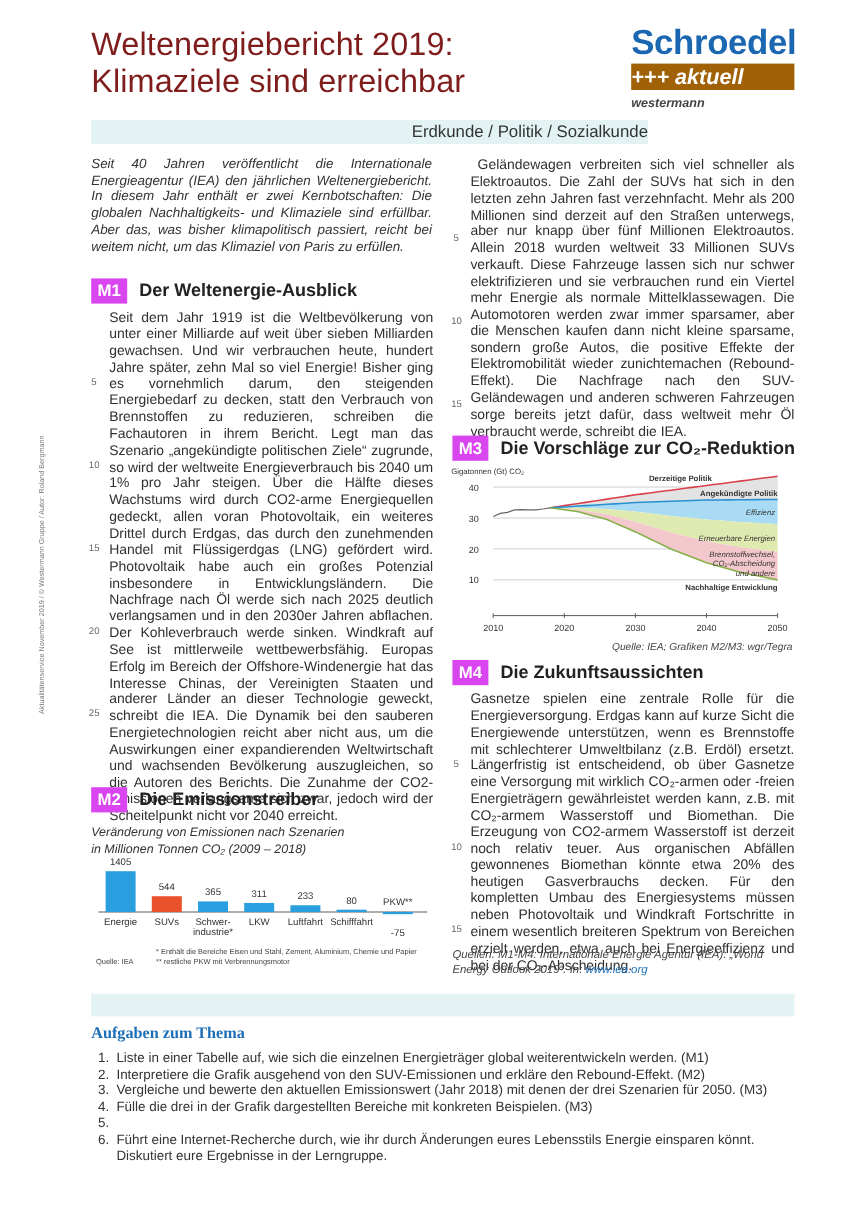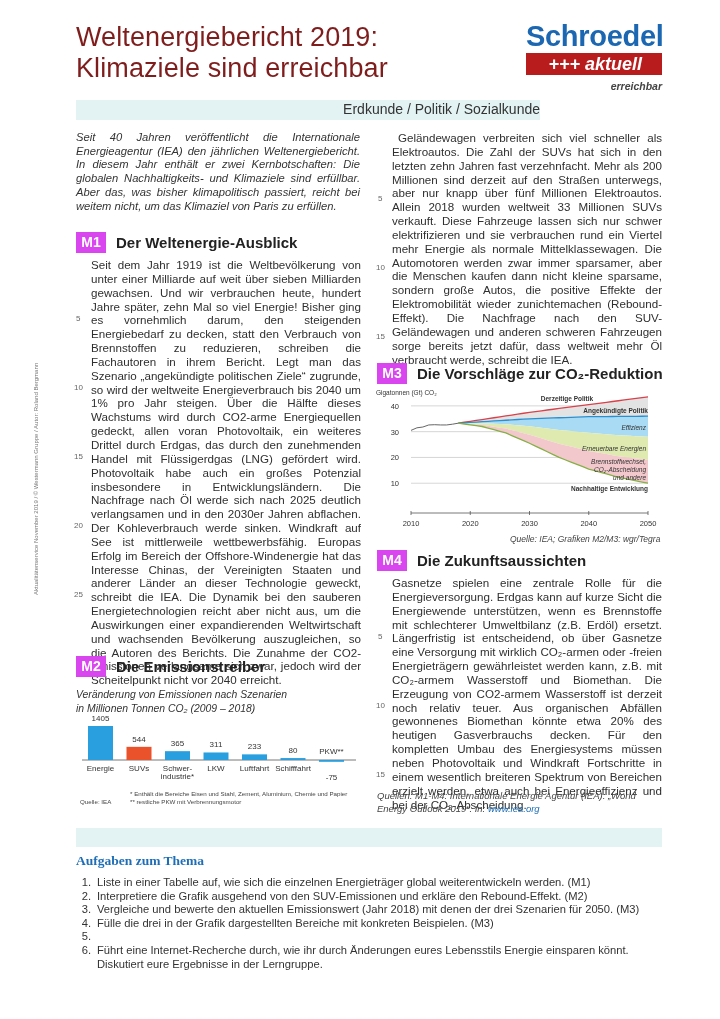--- a/index.html
+++ b/index.html
@@ -1,22 +1,22 @@
 <!DOCTYPE html>
 <html><head>
 <meta charset="utf-8">
 <style>
   * { box-sizing: border-box; margin: 0; padding: 0; }
   html, body { width: 720px; height: 1019px; background: #ffffff; overflow: hidden; }
   body { position: relative; font-family: "DejaVu Sans", sans-serif; color: #2a2a2a; }
 
   .title { position: absolute; left: 76px; top: 22px; color: #7f1d1d; font-family: "Liberation Sans", sans-serif; font-size: 27px; line-height: 31px; font-weight: normal; letter-spacing: 0.1px; }
-  .logo { position: absolute; left: 526px; top: 21px; width: 136px; text-align: right; }
+  .logo { position: absolute; left: 526px; top: 21px; width: 136px; text-align: left; }
   .logo-name { color: #1b67b1; font-family: "Liberation Sans", sans-serif; font-size: 29px; font-weight: bold; line-height: 30px; letter-spacing: -0.3px; }
-  .logo-bar { background: #b91c1c; color: #fff; font-family: "Liberation Sans", sans-serif; font-style: italic; font-weight: bold; font-size: 18px; line-height: 22px; padding-right: 20px; margin-top: 2px; }
+  .logo-bar { background: #a16207; color: #fff; font-family: "Liberation Sans", sans-serif; font-style: italic; font-weight: bold; font-size: 18px; line-height: 22px; padding-right: 20px; margin-top: 2px; }
   .logo-pub { color: #444; font-style: italic; font-family: "Liberation Sans", sans-serif; font-size: 10.5px; margin-top: 5px; font-weight: bold; }
 
   .subject-bar { position: absolute; left: 76px; top: 100px; width: 464px; height: 20px; background: #e3f3f3; }
   .subject { position: absolute; right: 0; top: 1px; font-family: "Liberation Sans", sans-serif; font-size: 14px; color: #333; }
 
   .intro { position: absolute; left: 76px; top: 131px; width: 284px; font-family: "Liberation Sans", sans-serif; font-style: italic; font-size: 11.2px; line-height: 13.7px; text-align: justify; color: #333; }
 
   .mhead { position: absolute; display: flex; align-items: center; }
   .mbadge { background: #d946ef; color: #fff; font-family: "Liberation Sans", sans-serif; font-weight: bold; font-size: 14px; width: 30px; height: 21px; line-height: 21px; text-align: center; }
   .mtitle { margin-left: 10px; font-family: "Liberation Sans", sans-serif; font-weight: bold; font-size: 15px; color: #222; }
@@ -42,21 +42,21 @@
 <body>
 
 <div class="title">
   <div>Weltenergiebericht 2019:</div>
   <div>Klimaziele sind erreichbar</div>
 </div>
 
 <div class="logo">
   <div class="logo-name">Schroedel</div>
   <div class="logo-bar">+++ aktuell</div>
-  <div class="logo-pub">erreichbar</div>
+  <div class="logo-pub">westermann</div>
 </div>
 
 <div class="subject-bar">
   <span class="subject">Erdkunde / Politik / Sozialkunde</span>
 </div>
 
 <div class="vertical-note">Aktualitätenservice November 2019 / © Westermann Gruppe / Autor: Roland Bergmann</div>
 
 <p class="intro">Seit 40 Jahren veröffentlicht die Internationale Energieagentur (IEA) den jährlichen Weltenergiebericht. In diesem Jahr enthält er zwei Kernbotschaften: Die globalen Nachhaltigkeits- und Klimaziele sind erfüllbar. Aber das, was bisher klimapolitisch passiert, reicht bei weitem nicht, um das Klimaziel von Paris zu erfüllen.</p>
 

